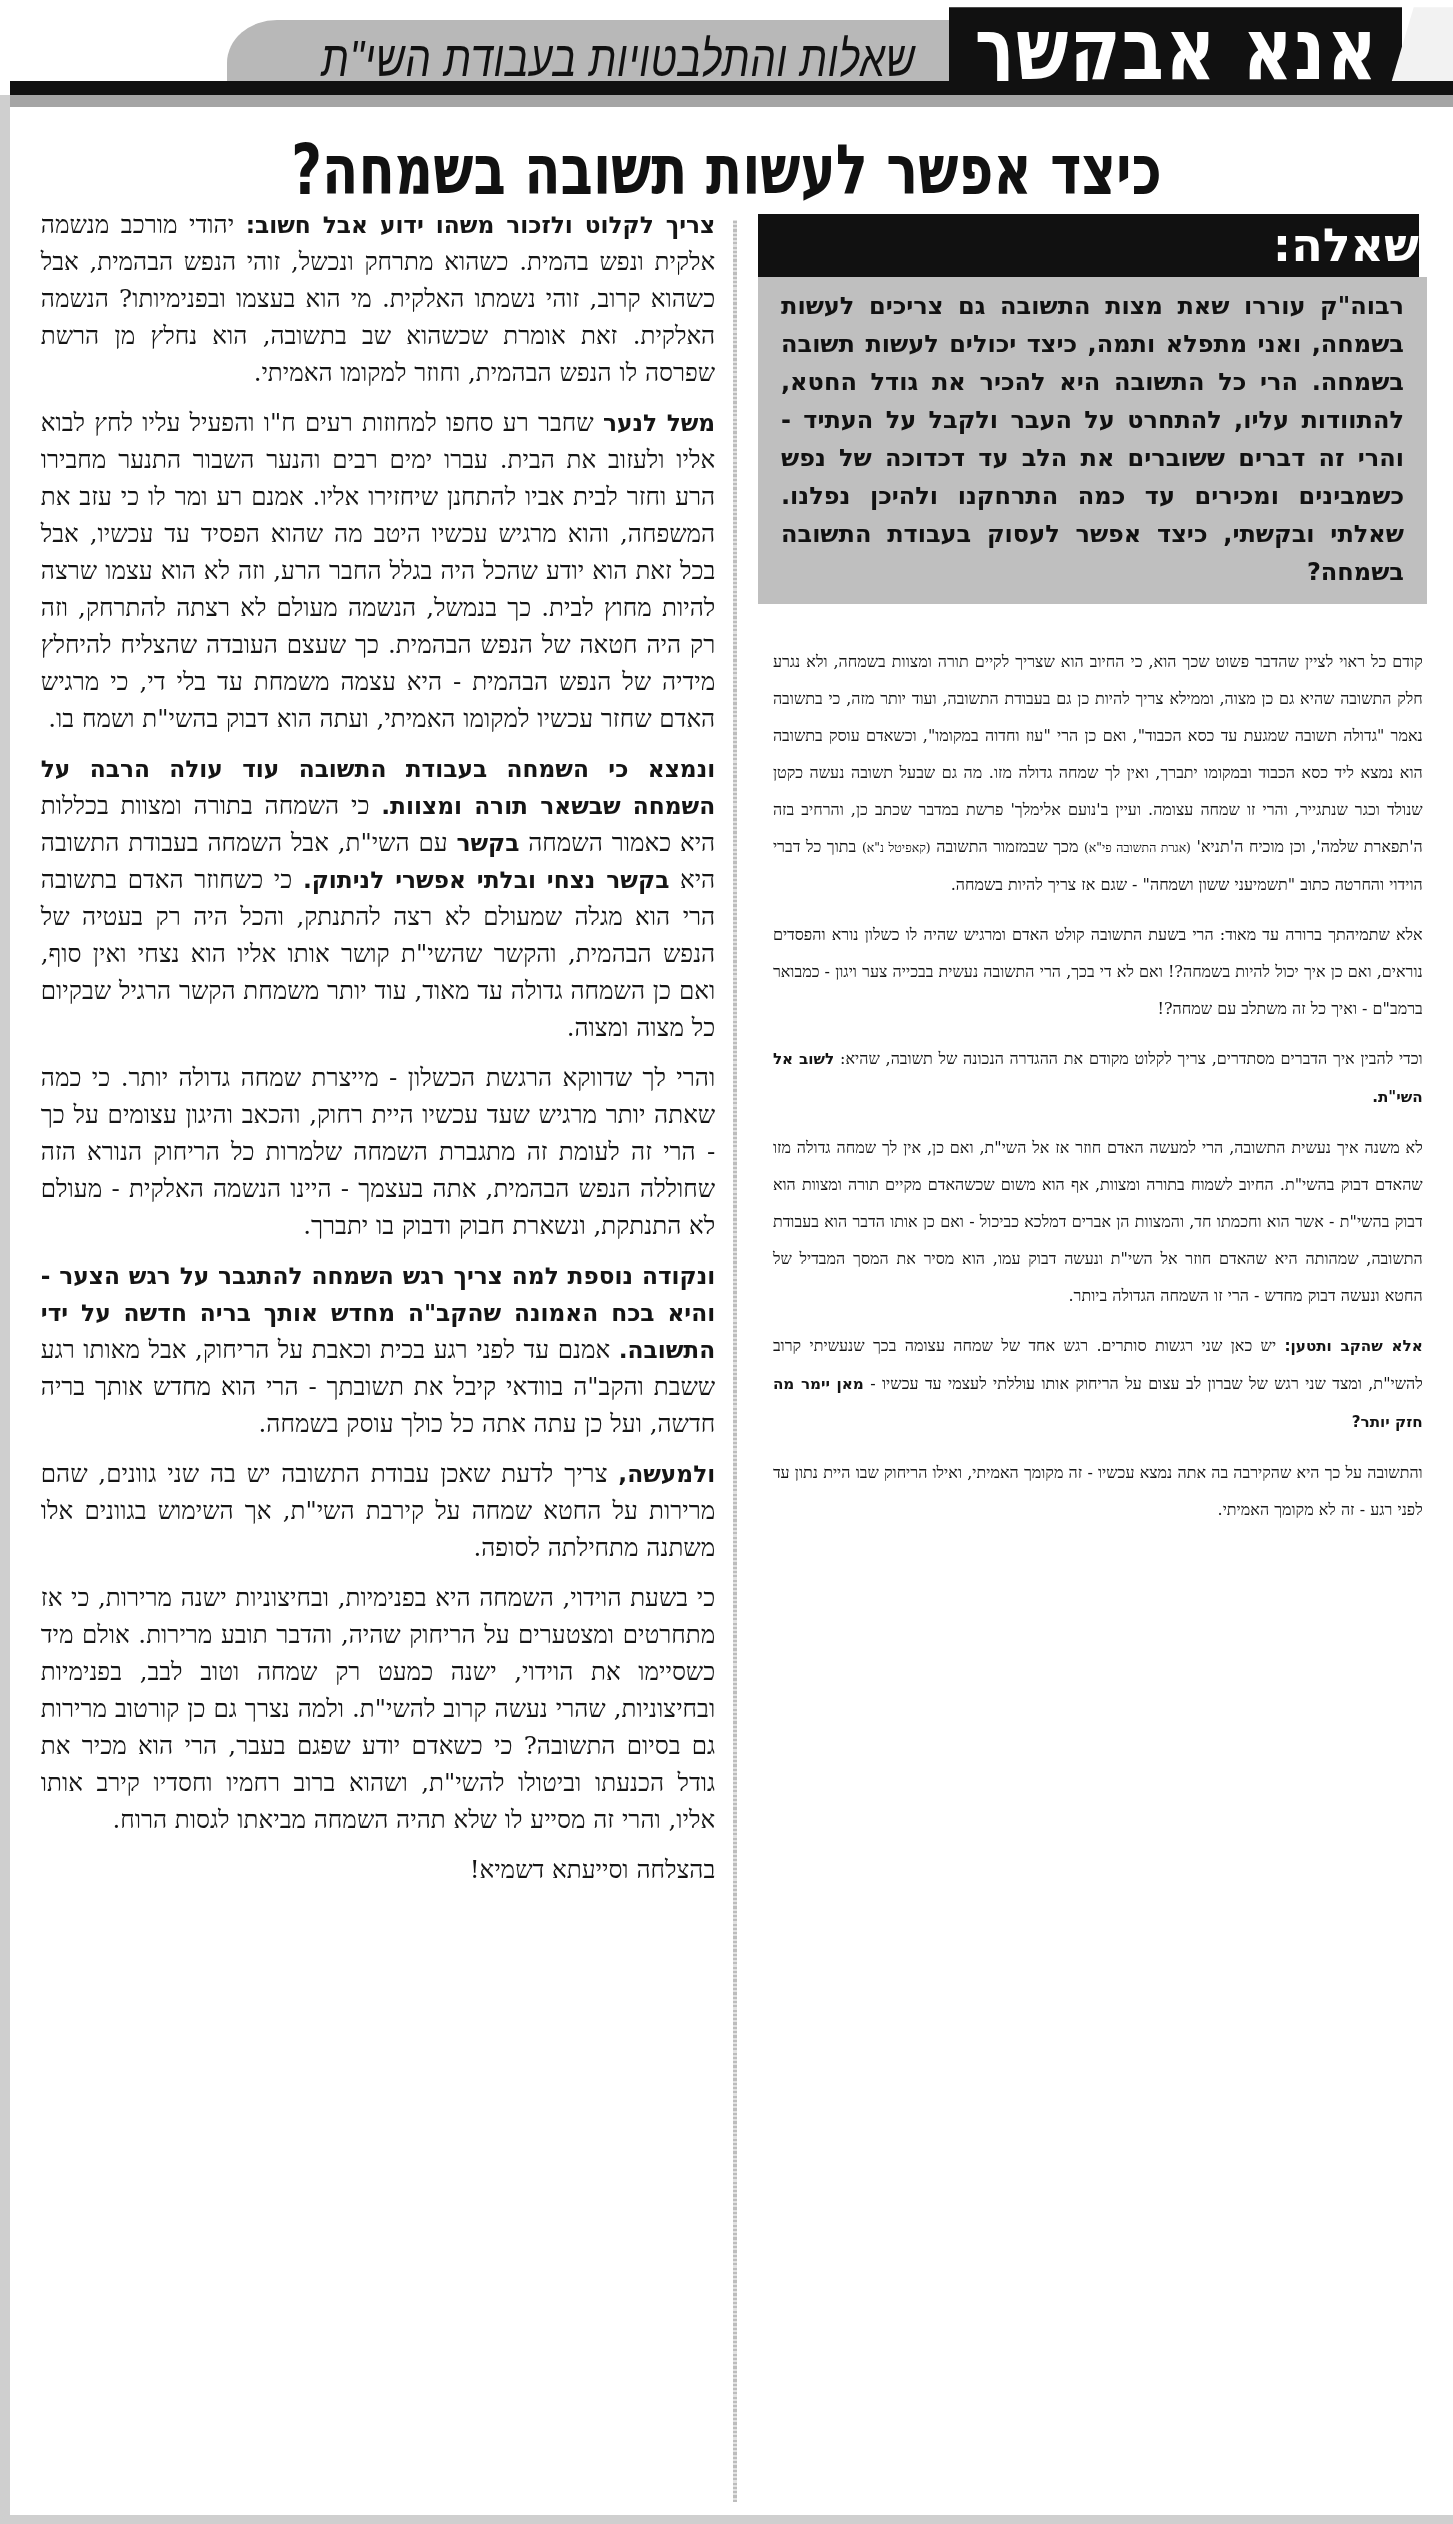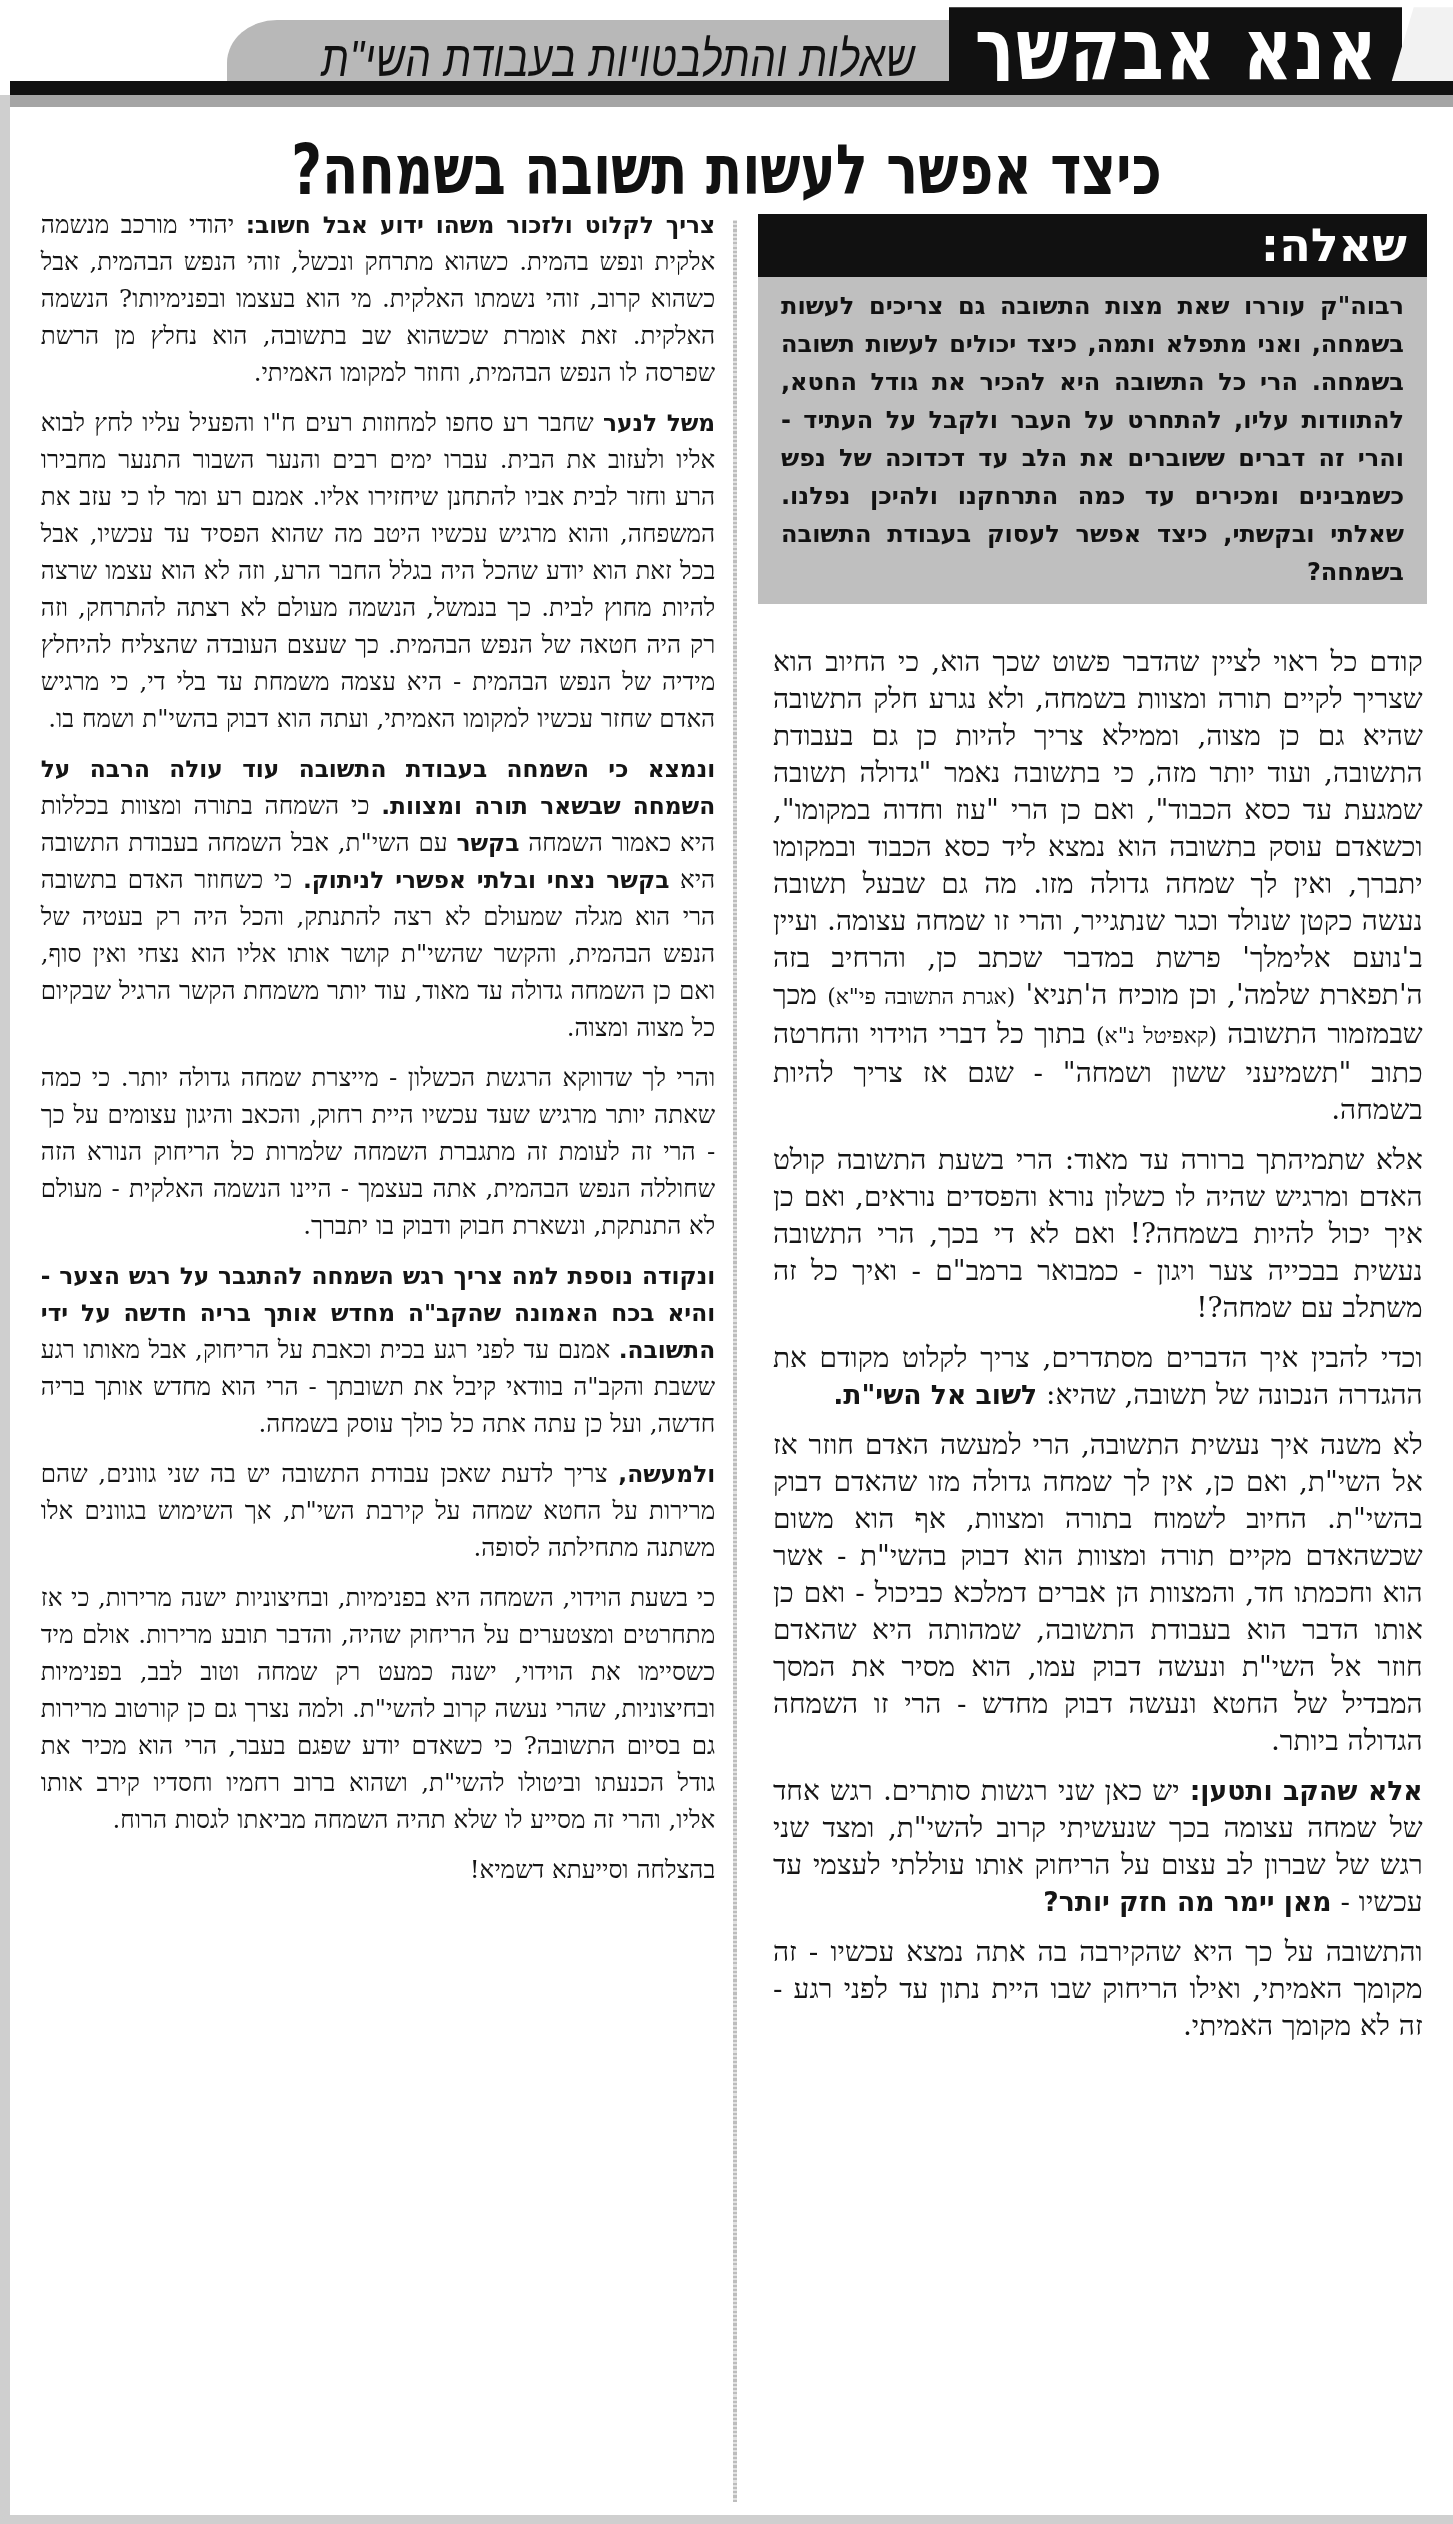--- a/index.html
+++ b/index.html
@@ -32,31 +32,31 @@
   .headline { position:absolute; left:0; top:130px; width:1453px; height:79px;
               font-family:"DejaVu Sans", sans-serif; font-weight:bold; font-size:53px;
               line-height:79px; text-align:center; color:#111; transform:scaleY(1.3); }
 
   
   .col-right { position:absolute; left:758px; top:214px; width:669px; }
   .col-left  { position:absolute; left:24.5px;  top:206px; width:695px; }
   .col-divider { position:absolute; left:733px; top:220px; width:4.3px; height:2282px;
                  background:repeating-linear-gradient(0deg,#bdbdbd 0 2.2px,#e2e2e2 2.2px 4.3px); }
 
-  .section-head { background:#111; color:#fff; height:63px; margin:0 0 0 0;
+  .section-head { background:#111; color:#fff; height:63px; margin:0 8px 0 0;
                   font-family:"DejaVu Sans", sans-serif; font-weight:bold; font-size:46px;
-                  line-height:63px; padding-right:20px; text-align:right; }
+                  line-height:63px; text-align:right; }
   .question-box { background:#bfbfbf; padding:10px 23px 13px 23px; margin-bottom:29px; }
   .question-box p { font-family:"DejaVu Sans", sans-serif; font-weight:bold; font-size:24px;
                     line-height:38px; margin:0; text-align:justify; text-align-last:right;
                     color:#111; }
 
   .body p { font-size:24.5px; line-height:37px; margin:0 0 13px 12px; text-align:justify;
             text-align-last:right; color:#151515; }
-  .body.right p { font-size:28px; line-height:37px; }
+  .body.right p { font-size:16px; line-height:37px; }
   .body b { font-family:"DejaVu Sans", sans-serif; font-weight:bold; font-size:0.95em; }
   .body small { font-size:0.78em; }
   .answer-body { padding:10px 4.3px 0 2.9px; }
   .left-body { padding:0 4.3px 0 4.3px; }
 </style>
 </head>
 <body>
 
 <div class="banner">
   <div class="banner-tab"></div>

